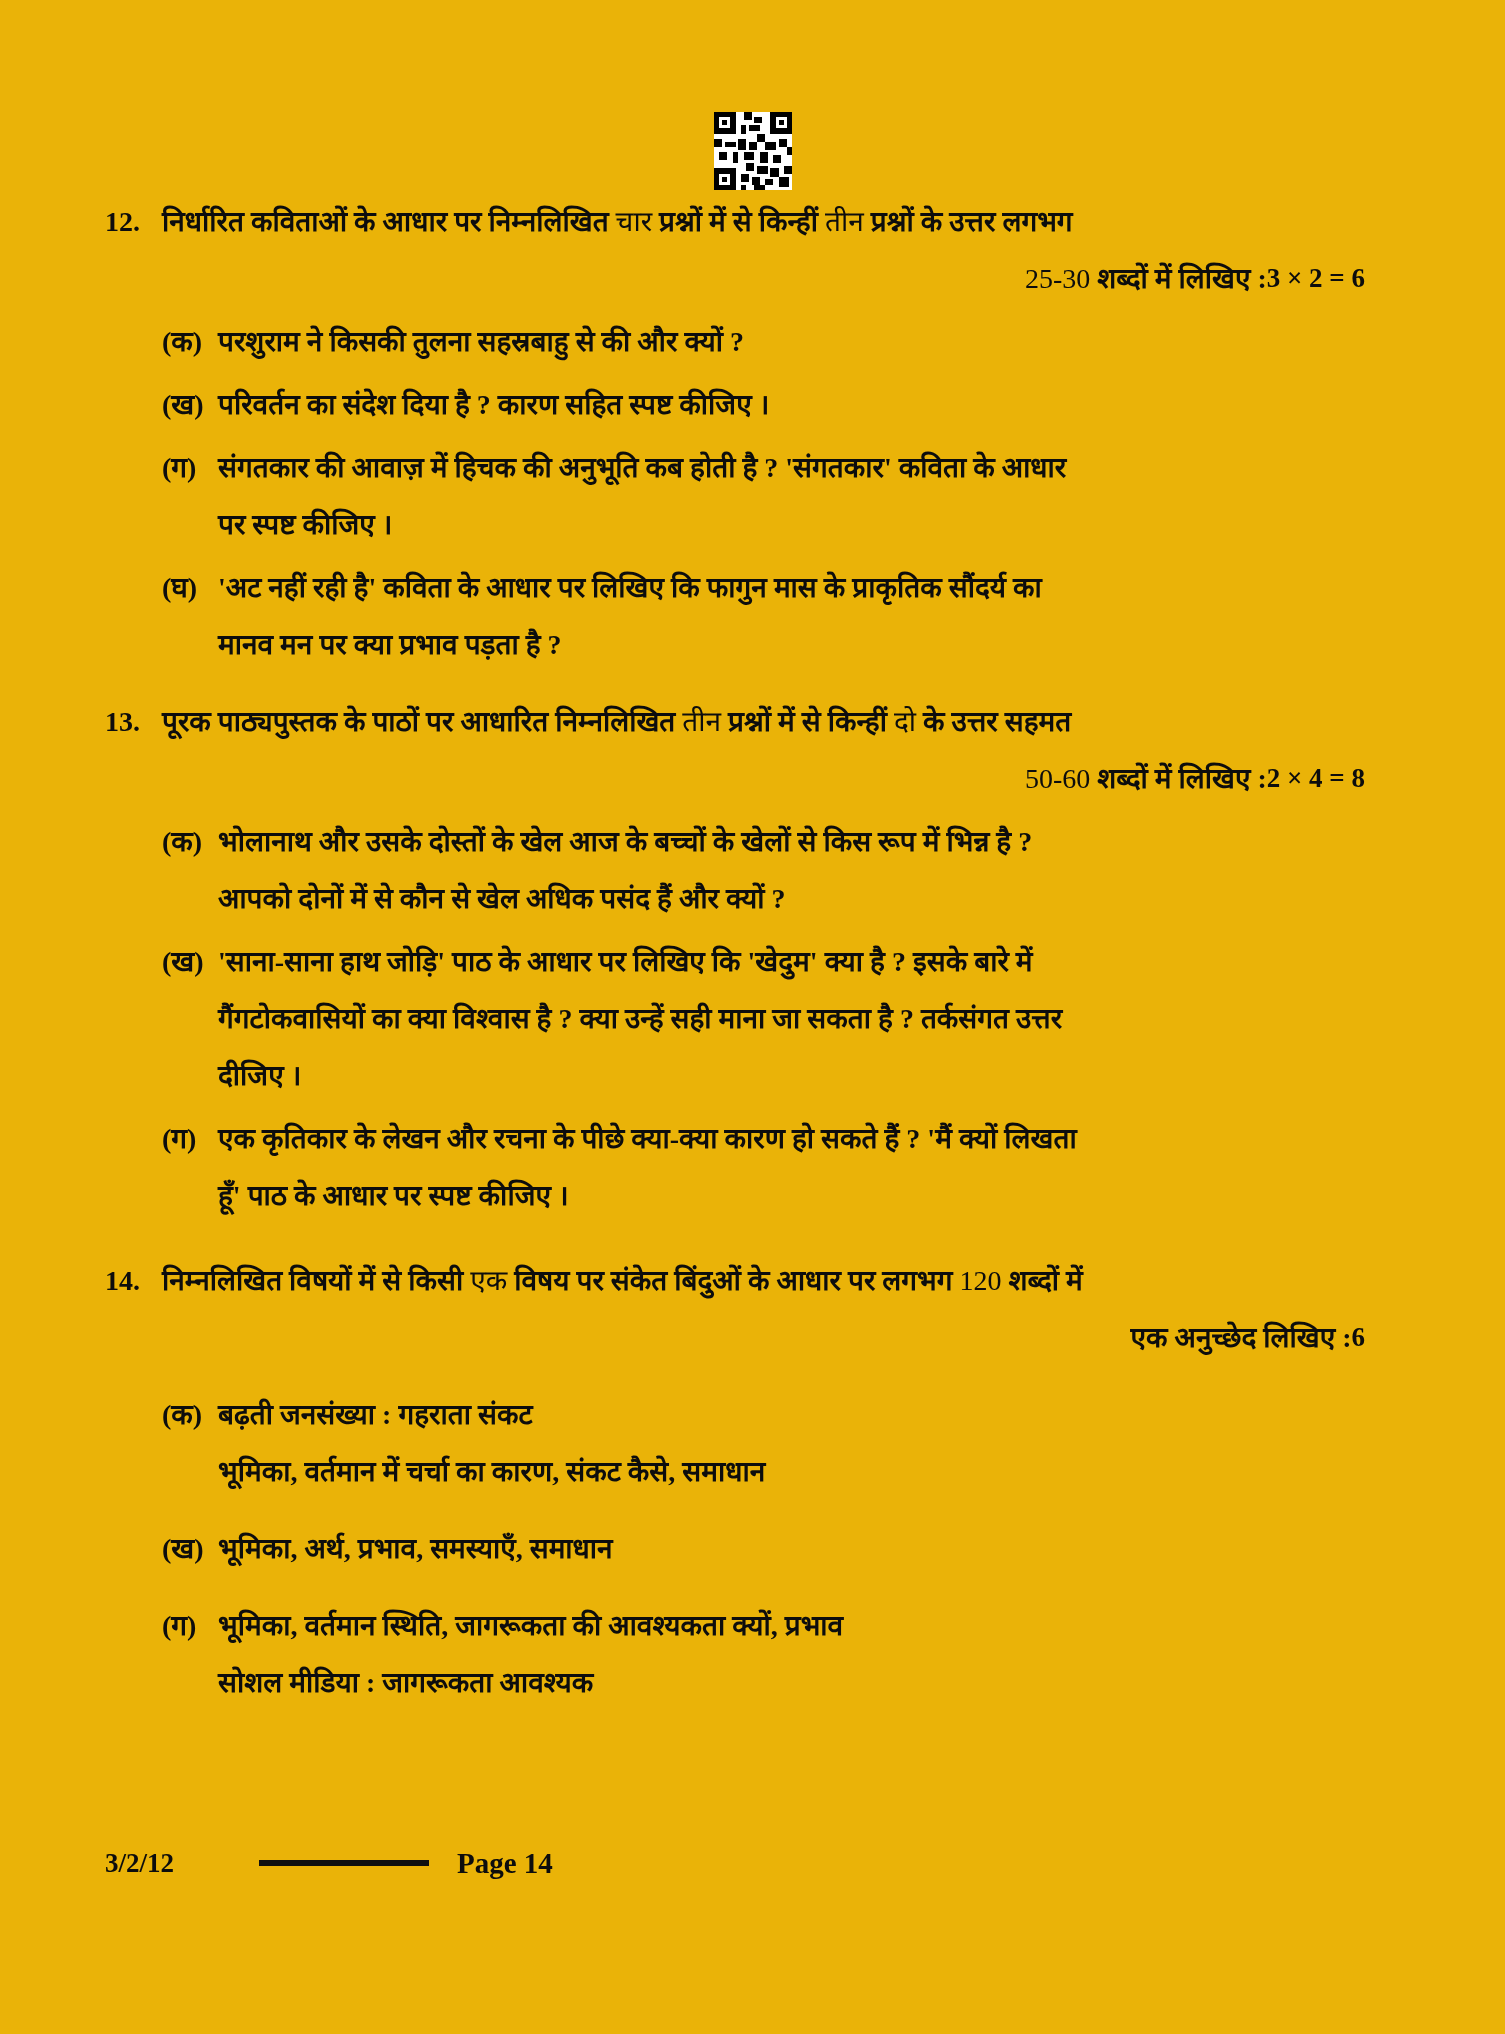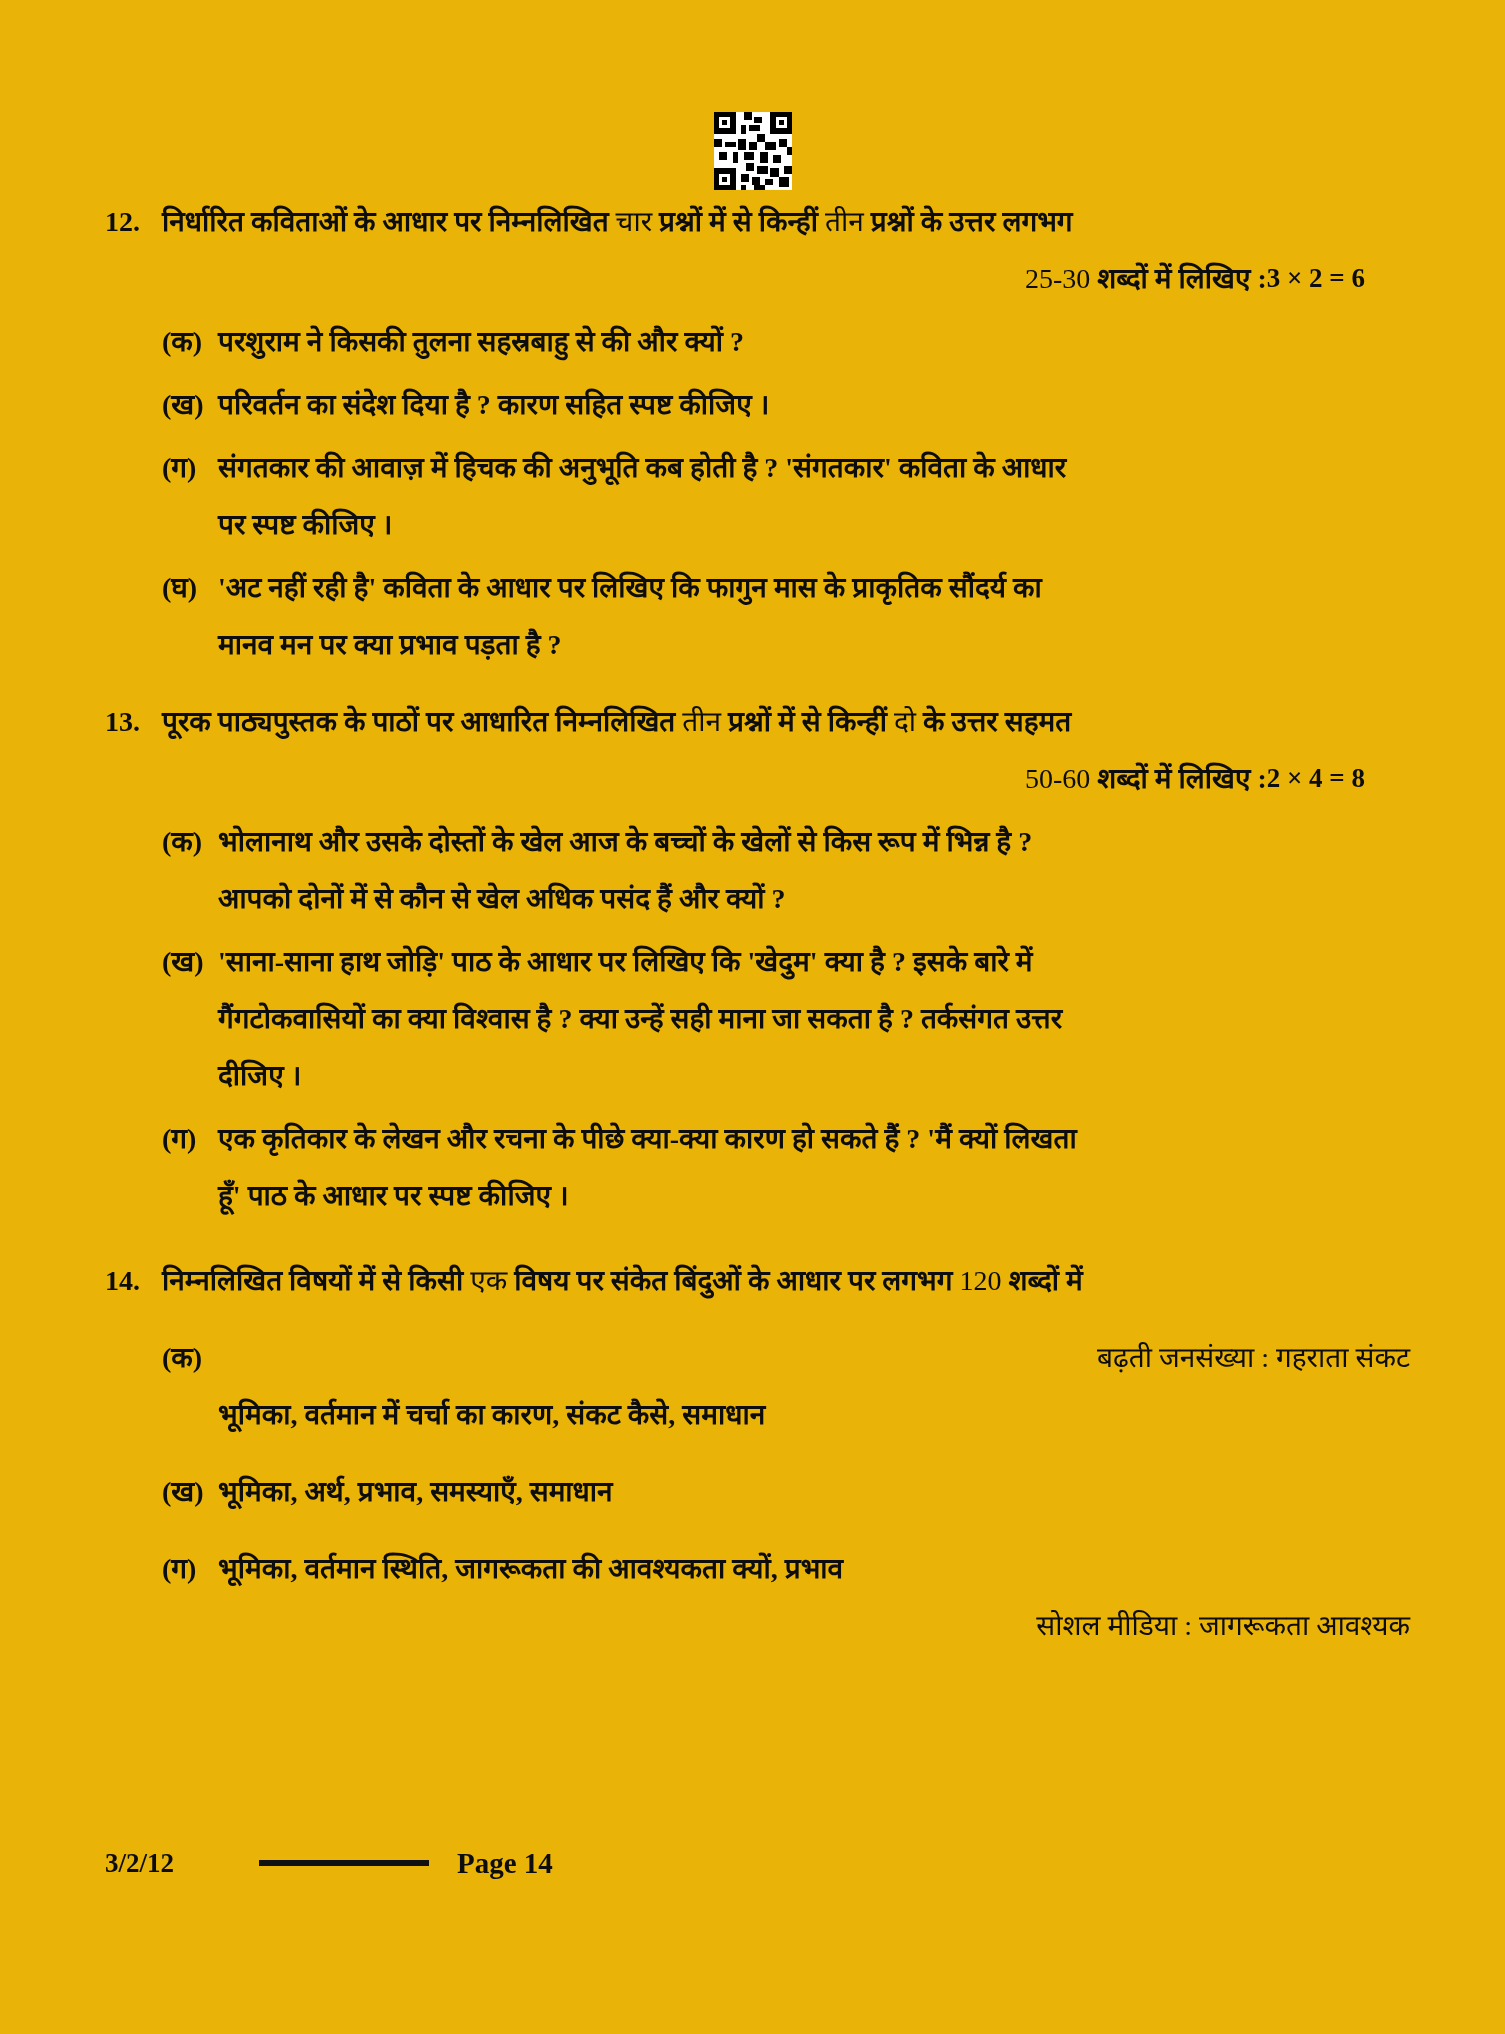--- a/index.html
+++ b/index.html
@@ -57,21 +57,21 @@
     flex-shrink: 0;
     font-weight: 700;
     font-size: 28px;
     line-height: 57px;
   }
   .subbody { flex: 1; min-width: 0; }
   .question { margin-top: 0; }
   #q13 { margin-top: 20px; }
   #q14 { margin-top: 28px; }
   #q14 .sub { margin-top: 20px; }
-  .topic-title { font-weight: 400; text-align: right; }
+  .topic-title { font-weight: 700; }
   .footer {
     position: absolute;
     left: 105px;
     top: 1815px;
     display: flex;
     align-items: center;
     margin-top: 30px;
   }
   .footer-code {
     font-weight: 700;
@@ -212,20 +212,24 @@
           <div class="line">हूँ' पाठ के आधार पर स्पष्ट कीजिए ।</div>
         </div>
       </div>
     </div>
 
     <div class="question" id="q14">
       <div class="qrow">
         <span class="qnum">14.</span>
         <div class="qbody">
           <div class="line"><span>निम्नलिखित विषयों में से किसी </span><span class="em">एक</span><span> विषय पर संकेत बिंदुओं के आधार पर लगभग </span><span class="em">120</span><span> शब्दों में</span></div>
+          <div class="line limit-row">
+            <span>एक अनुच्छेद लिखिए :</span>
+            <span class="marks">6</span>
+          </div>
         </div>
       </div>
       <div class="sub">
         <span class="sublabel">(क)</span>
         <div class="subbody">
           <div class="line topic-title">बढ़ती जनसंख्या : गहराता संकट</div>
           <div class="line">भूमिका, वर्तमान में चर्चा का कारण, संकट कैसे, समाधान</div>
         </div>
       </div>
       <div class="sub">

